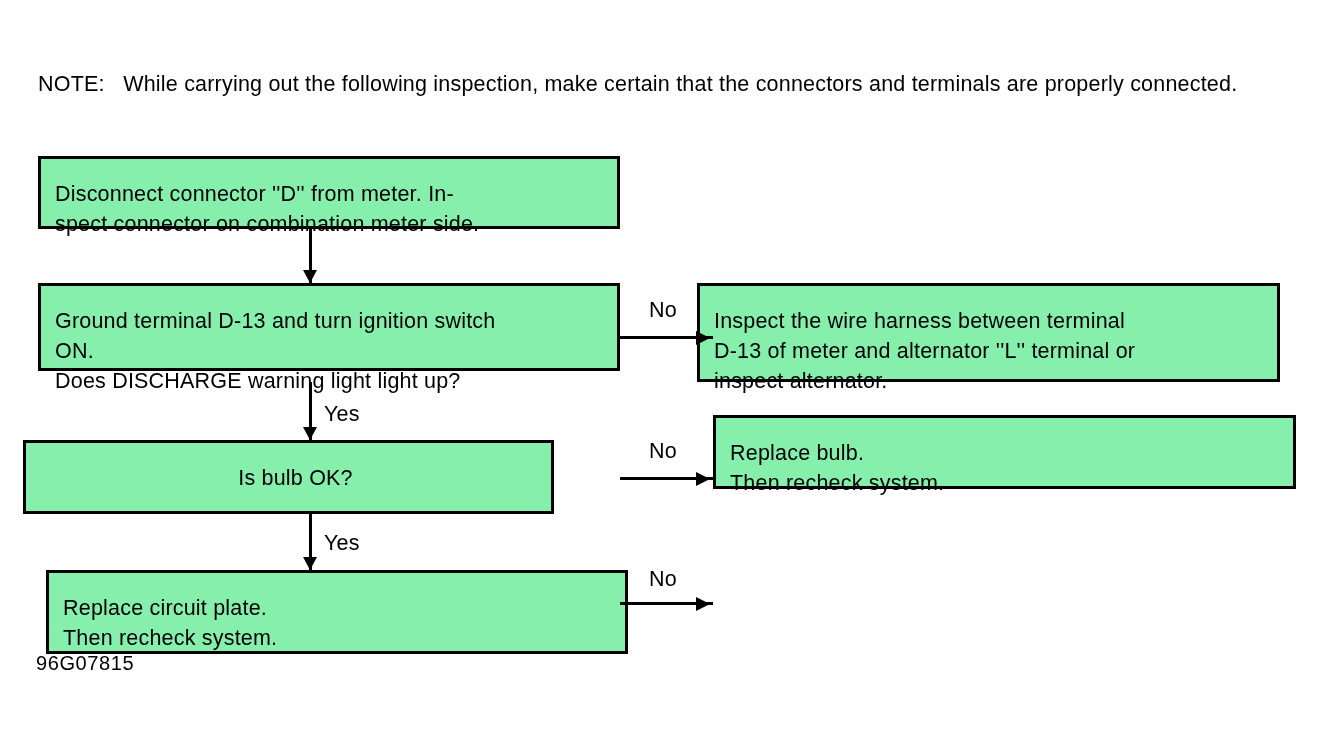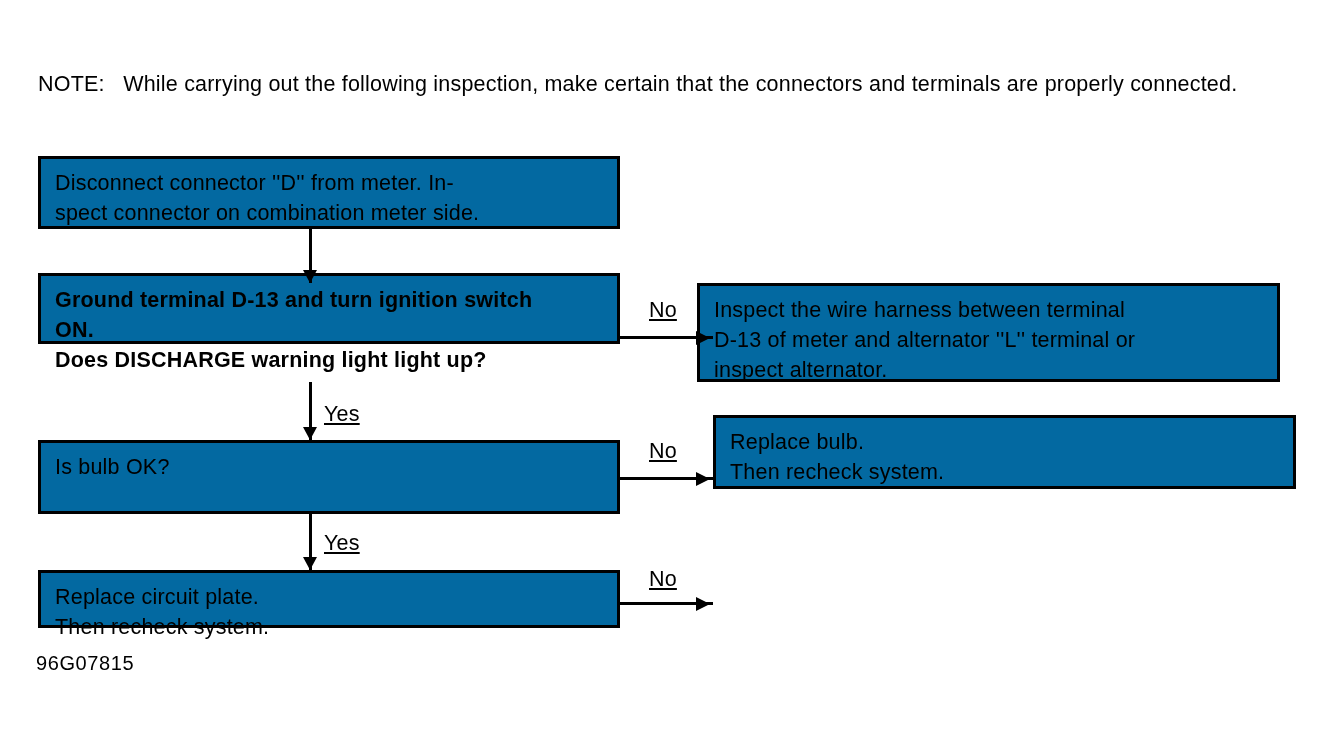--- a/index.html
+++ b/index.html
@@ -28,33 +28,33 @@
     line-height: 33px;
     letter-spacing: 0.2px;
     white-space: pre-wrap;
   }
 
   
   .fbox {
     position: absolute;
     box-sizing: border-box;
     border: 3px solid #000000;
-    background: #0369a1;
+    background: #86efac;
     font-size: 21.5px;
     line-height: 30px;
     letter-spacing: 0.2px;
-    padding: 9px 0 0 14px;
+    padding: 20px 0 0 14px;
     white-space: pre-wrap;
   }
 
   
   .box-1 { left: 38px;  top: 156px; width: 582px; height: 73px; }
-  .box-2 { left: 38px;  top: 273px; width: 582px; height: 71px; font-weight: bold; }
-  .box-3 { left: 38px;  top: 440px; width: 582px; height: 74px; }
-  .box-4 { left: 38px;  top: 570px; width: 582px; height: 58px; }
+  .box-2 { left: 38px;  top: 283px; width: 582px; height: 88px; }
+  .box-3 { left: 23px;  top: 440px; width: 531px; height: 74px; text-align: center; }
+  .box-4 { left: 46px;  top: 570px; width: 582px; height: 84px; }
 
   
   .box-r1 { left: 697px; top: 283px; width: 583px; height: 99px; }
   .box-r2 { left: 713px; top: 415px; width: 583px; height: 74px; }
   .box-r3 { left: 713px; top: 570px; width: 583px; height: 70px; }
 
   
   
   .vline {
     position: absolute;
@@ -106,21 +106,20 @@
   .ha-2 { top: 472px; }
   .ha-3 { top: 597px; }
 
   
   .elabel {
     position: absolute;
     font-size: 21.5px;
     line-height: 24px;
     letter-spacing: 0.2px;
     white-space: nowrap;
-    text-decoration: underline;
   }
   .lbl-yes1 { left: 324px; top: 402px; }
   .lbl-yes2 { left: 324px; top: 531px; }
   .lbl-no1  { left: 649px; top: 298px; }
   .lbl-no2  { left: 649px; top: 439px; }
   .lbl-no3  { left: 649px; top: 567px; }
 
   
   .figcode {
     position: absolute;

